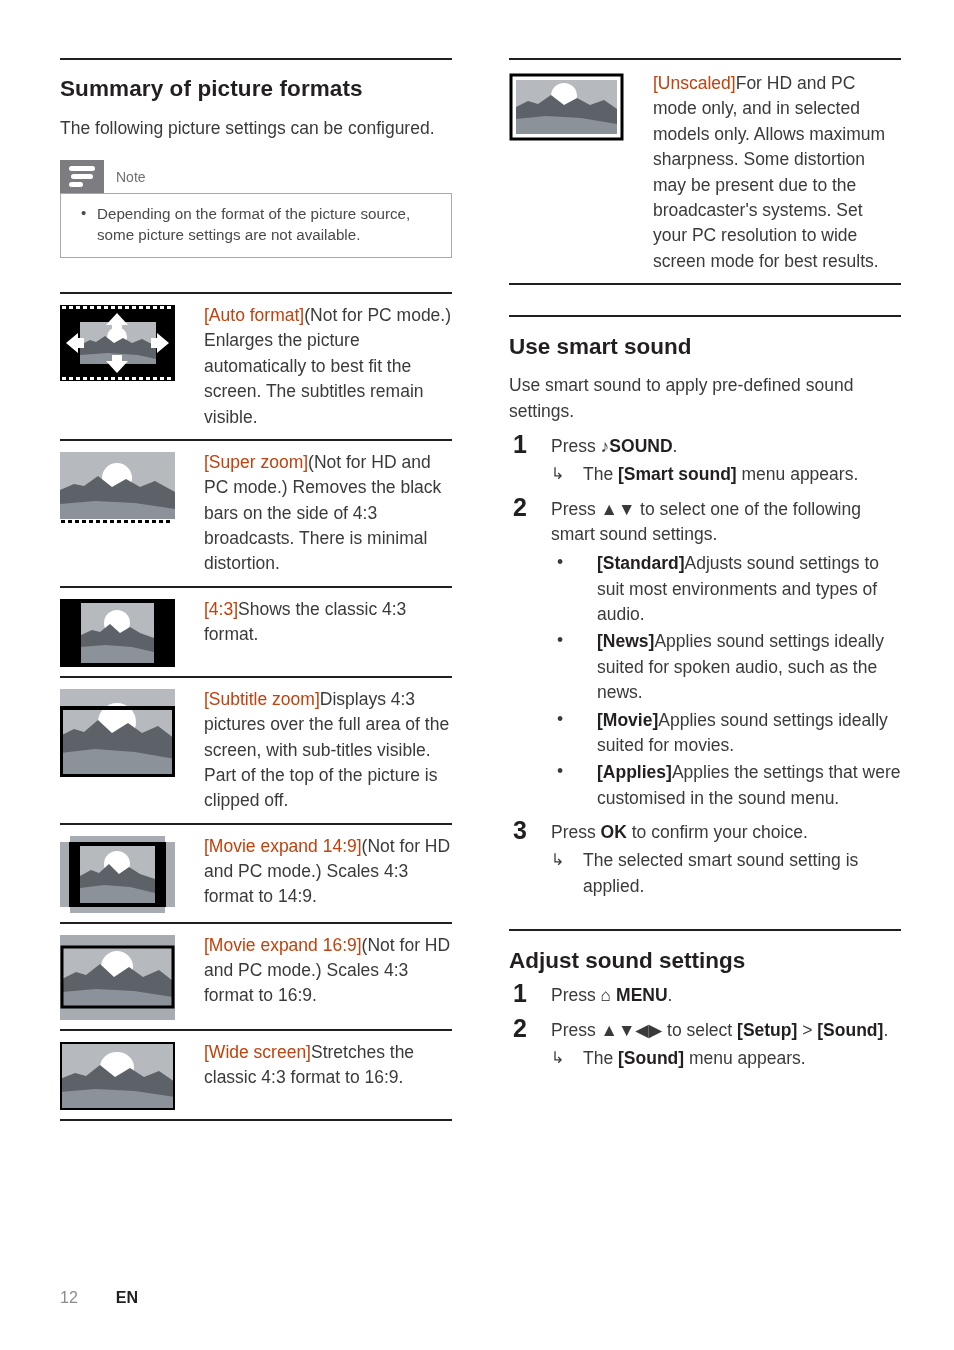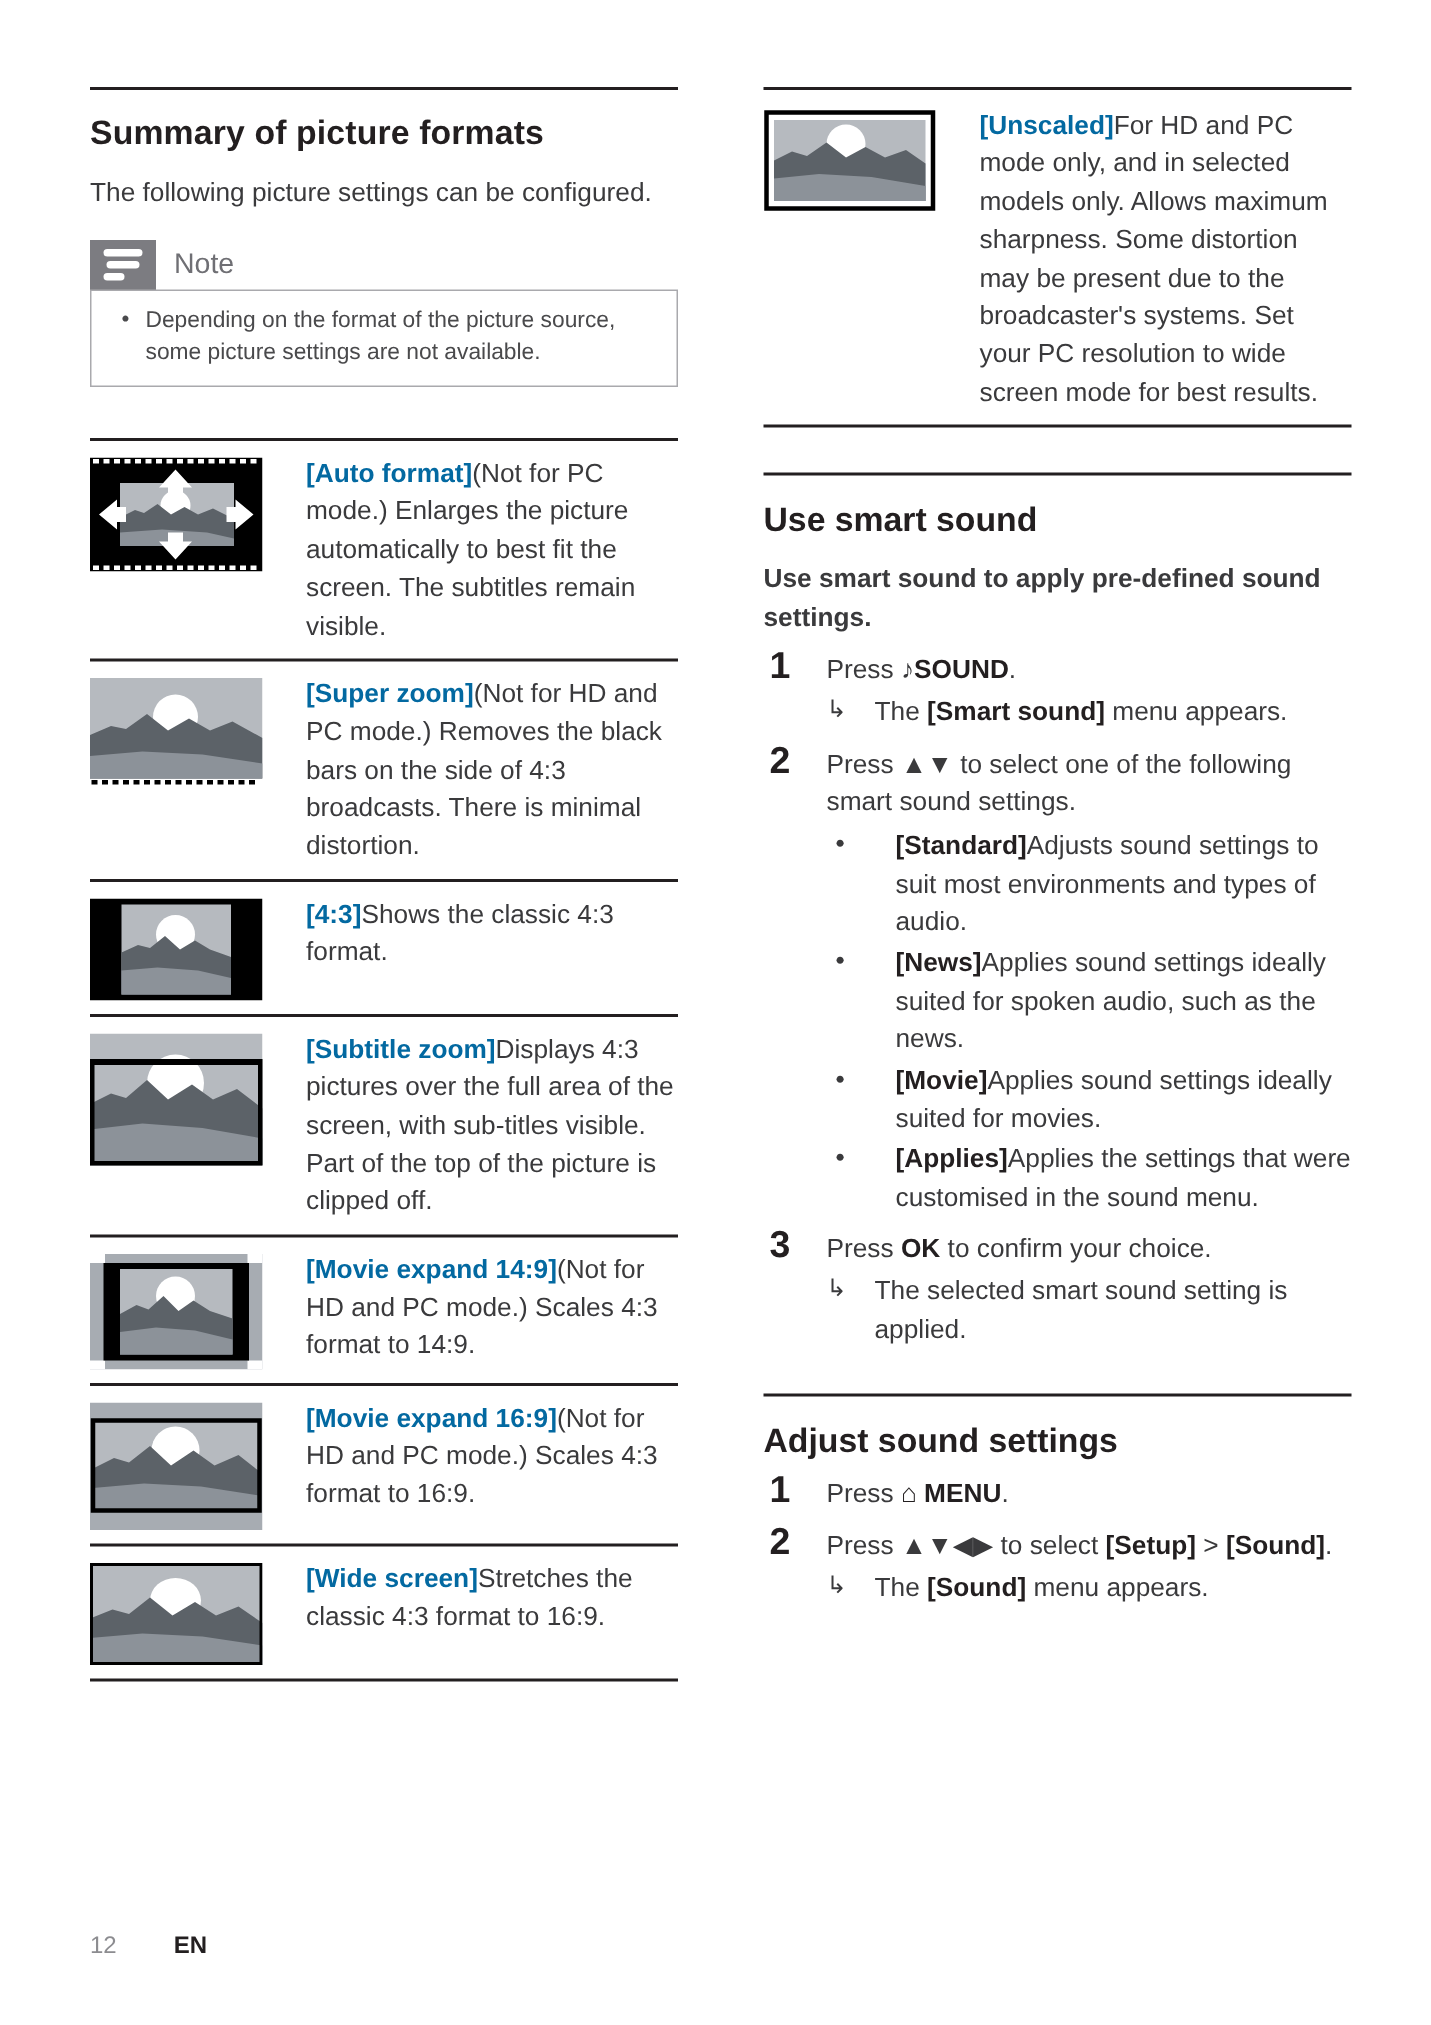--- a/index.html
+++ b/index.html
@@ -77,21 +77,21 @@
   .note-icon-box i {
     display: block;
     background: #ffffff;
     border-radius: 2.5px;
     height: 5px;
   }
   .note-icon-box i.l1 { width: 26px; }
   .note-icon-box i.l2 { width: 22px; }
   .note-icon-box i.l3 { width: 14px; margin-right: 12px; }
   .note-label {
-    font-size: 19px;
+    font-size: 14px;
     color: #6f6f74;
     padding-left: 12px;
     font-weight: 400;
   }
   .note-body {
     border: 1px solid #a9a9ad;
     border-top: 1px solid #a9a9ad;
     margin-top: -1px;
     padding: 9px 12px 11px 12px;
     position: relative;
@@ -129,21 +129,21 @@
     flex: none;
     padding-top: 2px;
   }
   .fmt-text-cell {
     flex: 1;
     padding-left: 26px;
     font-size: 17.5px;
     line-height: 1.45;
     color: #3a3a3c;
   }
-  .fmt-text-cell b { color: #0369a1; font-weight: 700; }
+  .fmt-text-cell b { color: #c2410c; font-weight: 400; }
 
   
   .thumb { display: block; }
 
   
   .sec-rule {
     border-top: 2px solid #231f20;
     margin-top: 30px;
   }
   h2.section-title {
@@ -151,21 +151,20 @@
     font-weight: 700;
     line-height: 1.2;
     margin: 16px 0 0 0;
     color: #231f20;
   }
   .intro {
     font-size: 17.5px;
     line-height: 1.48;
     color: #3a3a3c;
     margin-top: 13px;
-    font-weight: bold;
   }
   ol.steps {
     list-style: none;
     margin-top: 6px;
   }
   ol.steps > li {
     position: relative;
     padding-left: 42px;
     margin-top: 9px;
     font-size: 17.5px;

